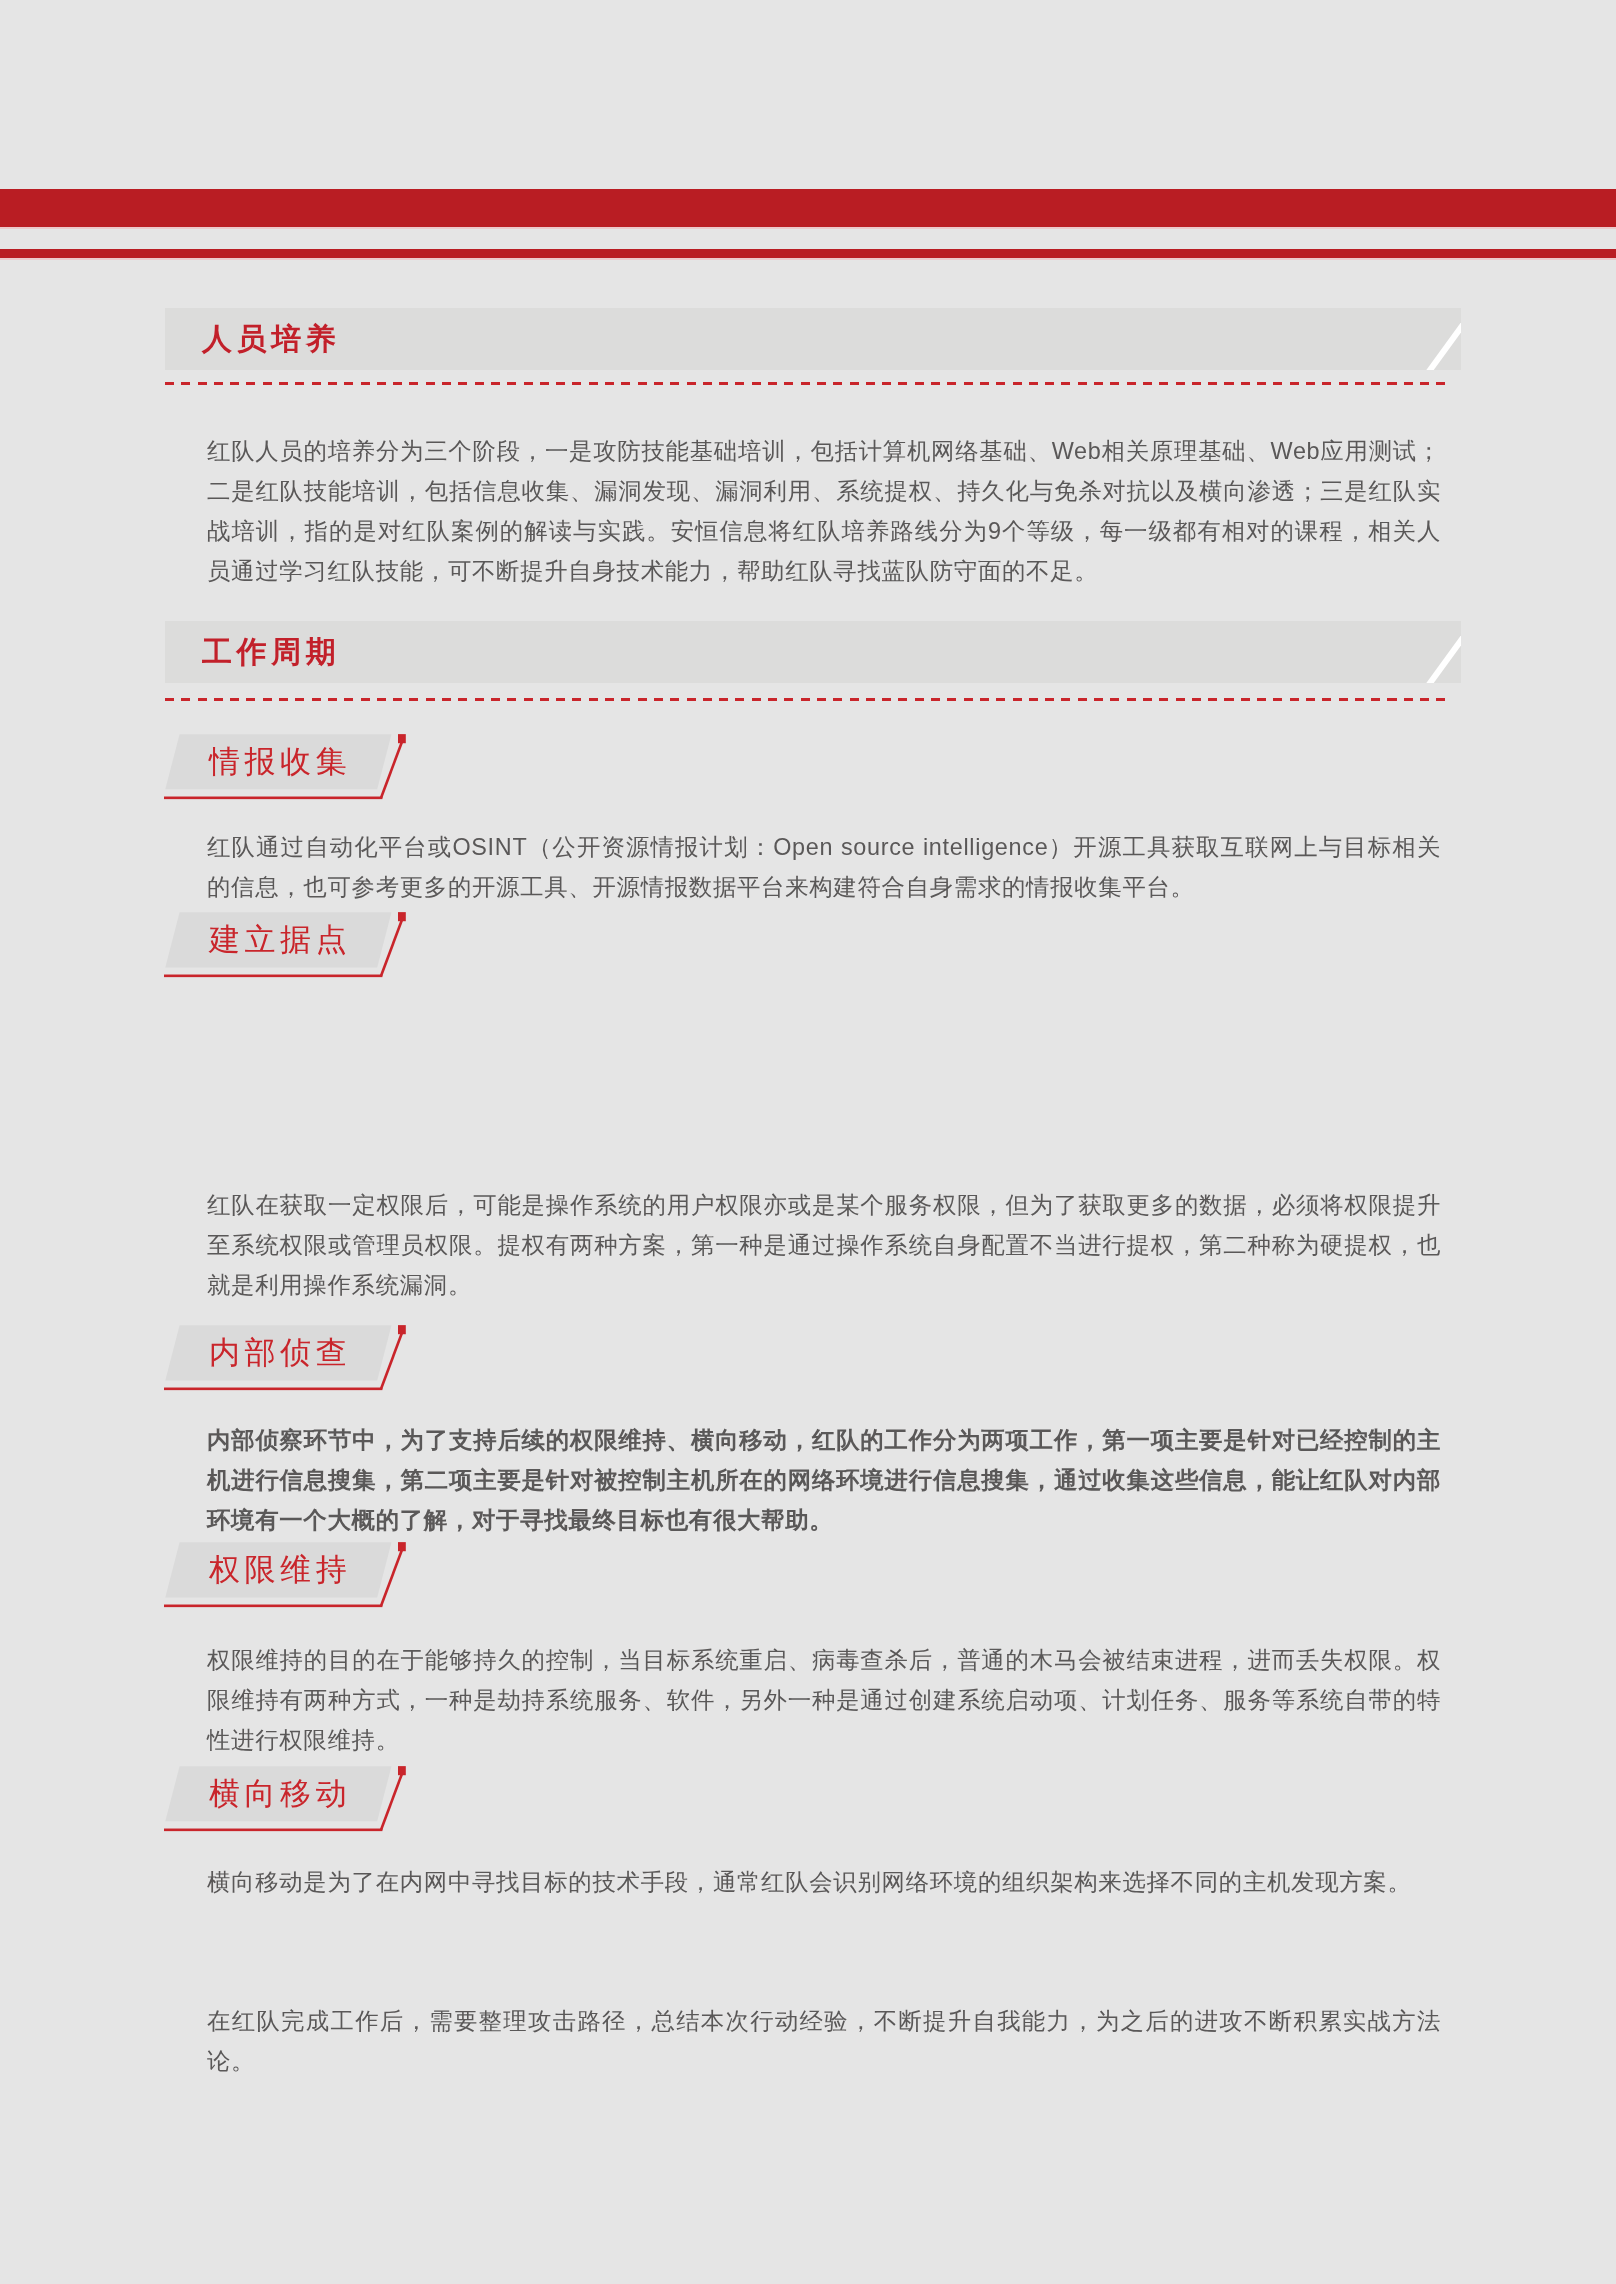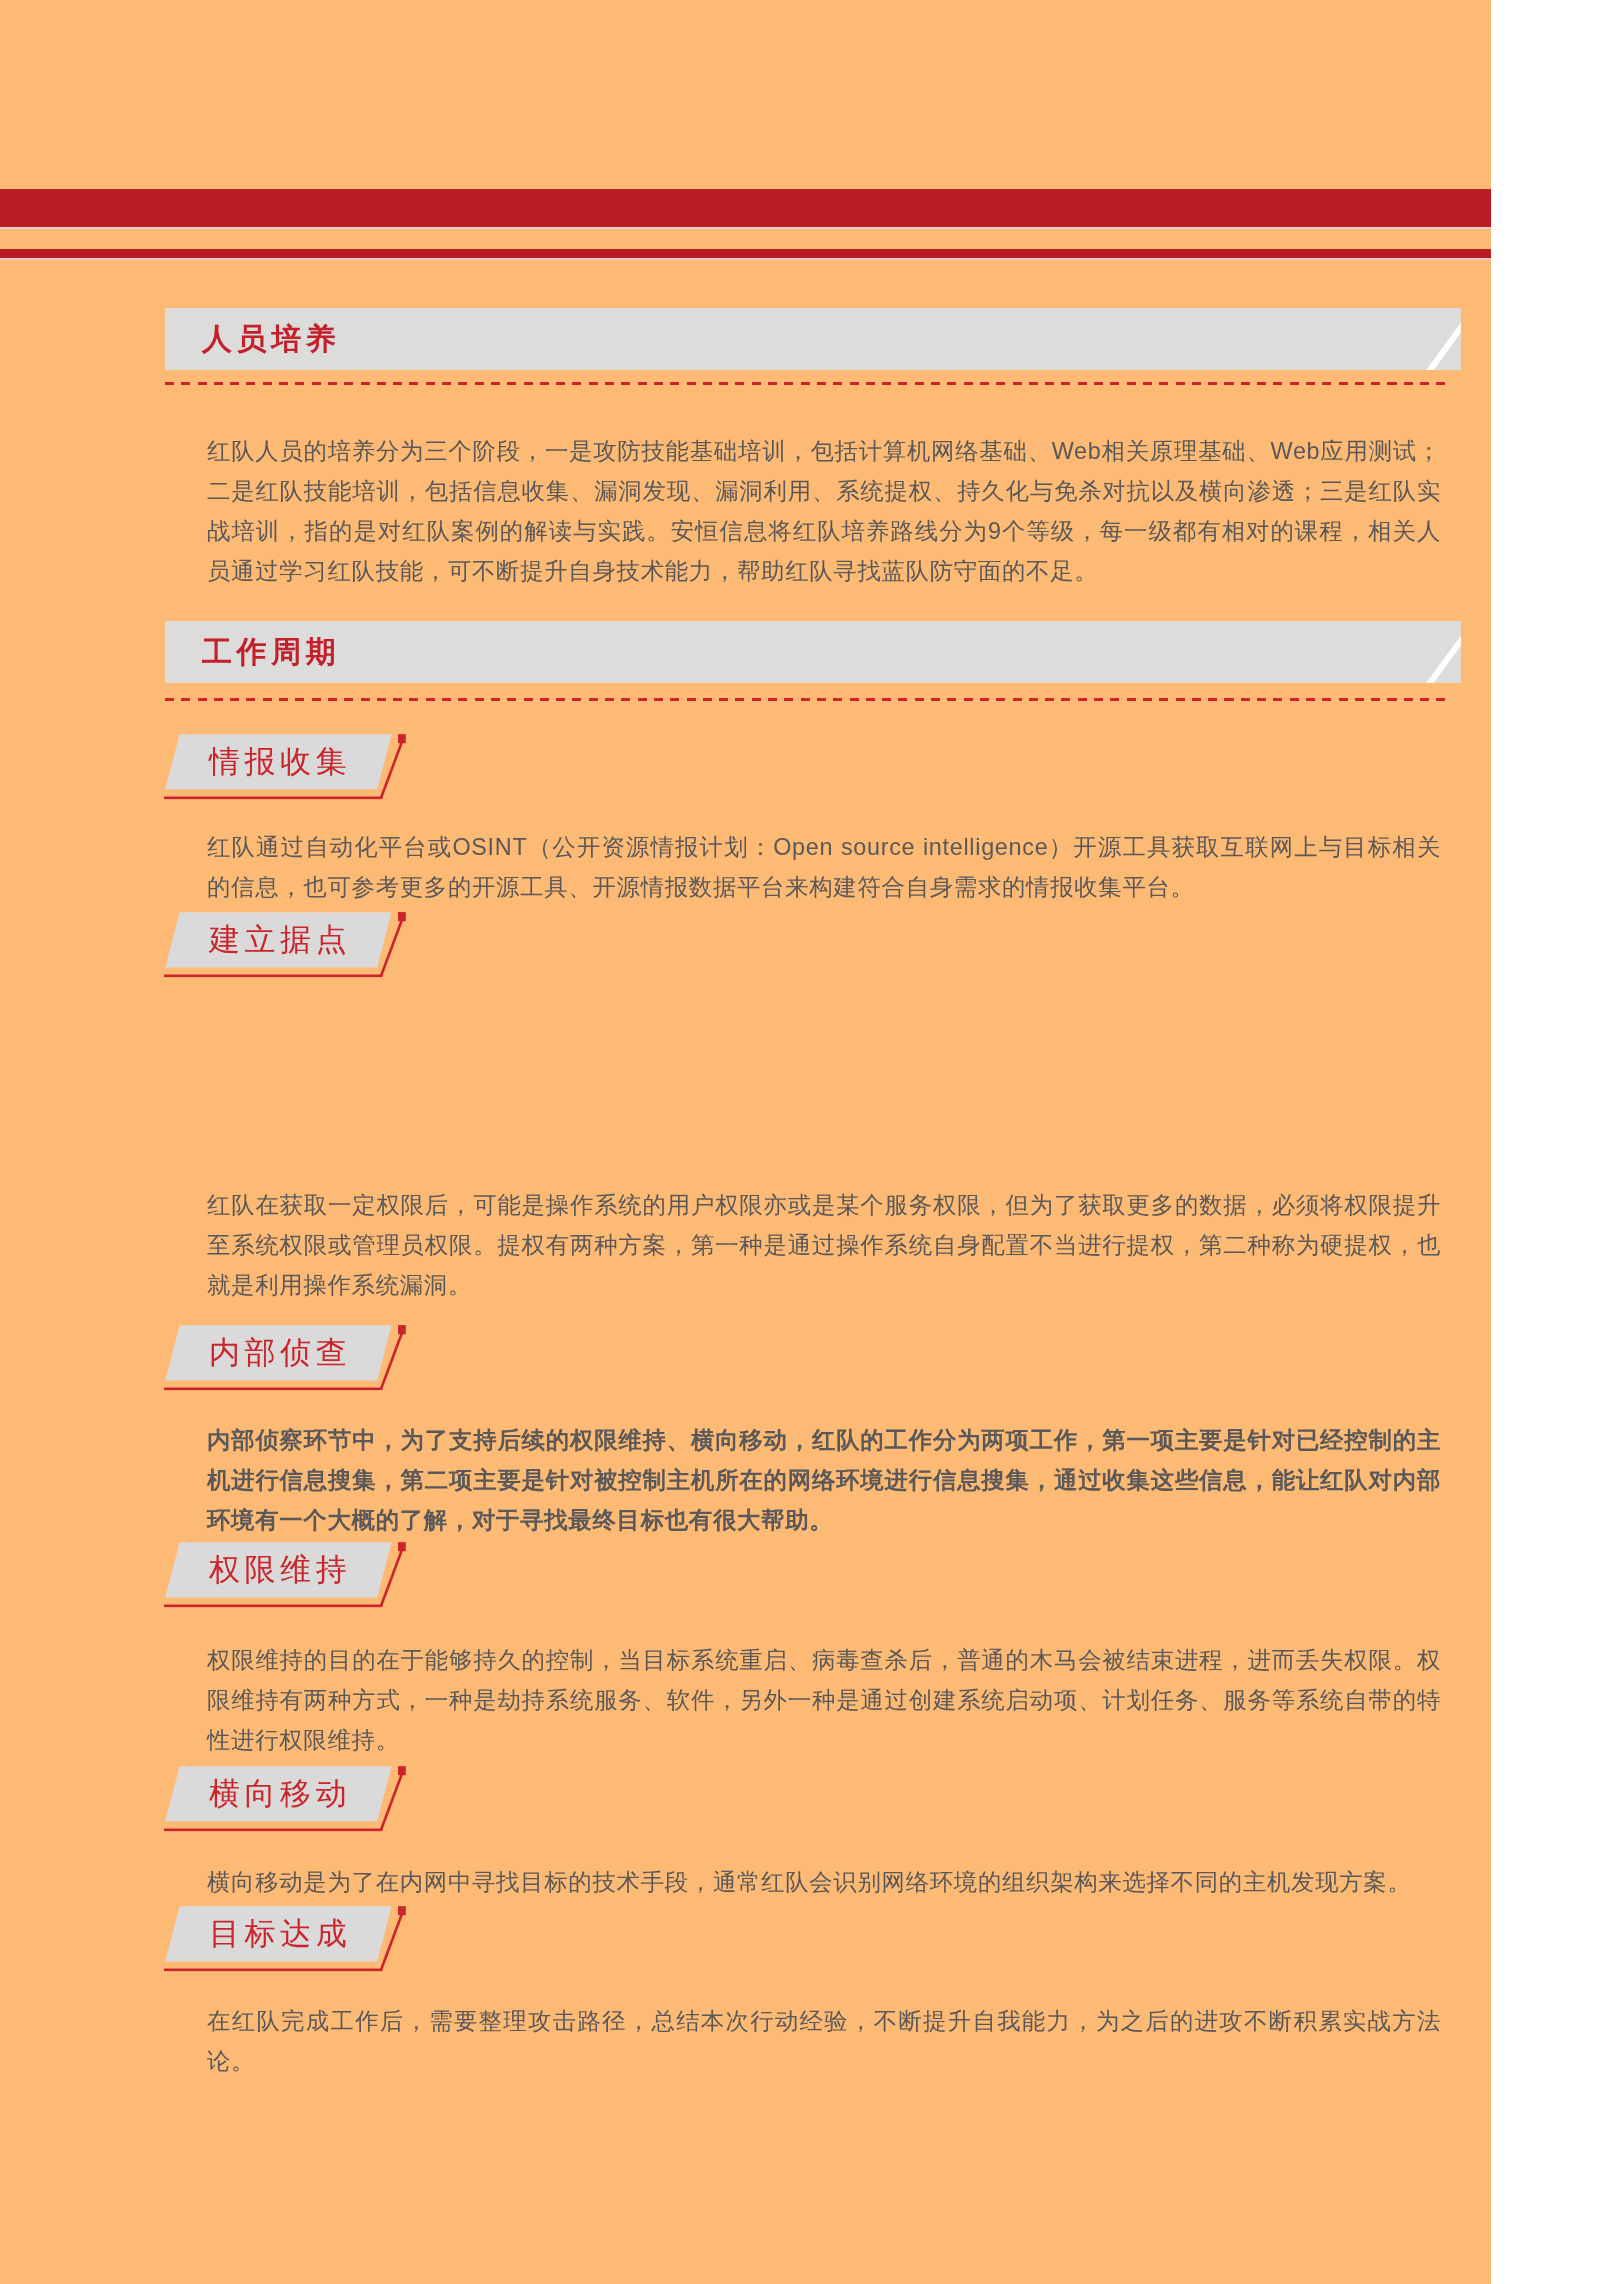--- a/index.html
+++ b/index.html
@@ -1,17 +1,17 @@
 <!DOCTYPE html>
 <html style="font-size:10.4px"><head>
 <meta charset="utf-8">
 <style>
   html,body{margin:0;padding:0;background:#ffffff;}
-  .page{position:relative;width:1484px;height:2284px;background:#fdba74;overflow:hidden;
-        font-family:"Liberation Sans","DejaVu Sans",sans-serif;padding-left:7px;}
+  .page{position:relative;width:1616px;height:2284px;background:#e5e5e5;overflow:hidden;
+        font-family:"Liberation Sans","DejaVu Sans",sans-serif;}
   
   .bar-thick{position:absolute;left:0;top:189px;width:1616px;height:38px;
              background:#b91d23;border-bottom:2px solid #ecc9cb;}
   .bar-thin{position:absolute;left:0;top:249px;width:1616px;height:9px;
             background:#b91d23;border-bottom:2px solid #ecc9cb;}
   
   .banner{position:absolute;left:165px;width:1296px;height:62px;background:#dcdcdb;
           overflow:hidden;display:flex;align-items:center;}
   .banner .title{padding-left:37px;font-size:30px;font-weight:800;letter-spacing:4.6px;
                  color:#c2202a;line-height:1;}
@@ -116,27 +116,18 @@
       <rect x="0" y="96" width="336" height="4" fill="#c9252b"></rect>
       <line x1="334" y1="98" x2="366" y2="12" stroke="#c9252b" stroke-width="4"></line>
       <rect x="360" y="0" width="12" height="14" fill="#c9252b"></rect>
     </svg>
     <span class="tag-label">横向移动</span>
   </div>
   <div class="para" style="top:1850px;">
     <p>横向移动是为了在内网中寻找目标的技术手段，通常红队会识别网络环境的组织架构来选择不同的主机发现方案。</p>
   </div>
 
-  <div class="tag" style="top:1906px;">
-    <svg width="247" height="75" viewBox="0 0 380 115">
-      <polygon points="24,0 350,0 328,85 2,85" fill="#dadada"></polygon>
-      <rect x="0" y="96" width="336" height="4" fill="#c9252b"></rect>
-      <line x1="334" y1="98" x2="366" y2="12" stroke="#c9252b" stroke-width="4"></line>
-      <rect x="360" y="0" width="12" height="14" fill="#c9252b"></rect>
-    </svg>
-    <span class="tag-label">目标达成</span>
-  </div>
   <div class="para" style="top:1989px;">
     <p>在红队完成工作后，需要整理攻击路径，总结本次行动经验，不断提升自我能力，为之后的进攻不断积累实战方法论。</p>
   </div>
 
 </div>
 
 
 </body></html>

